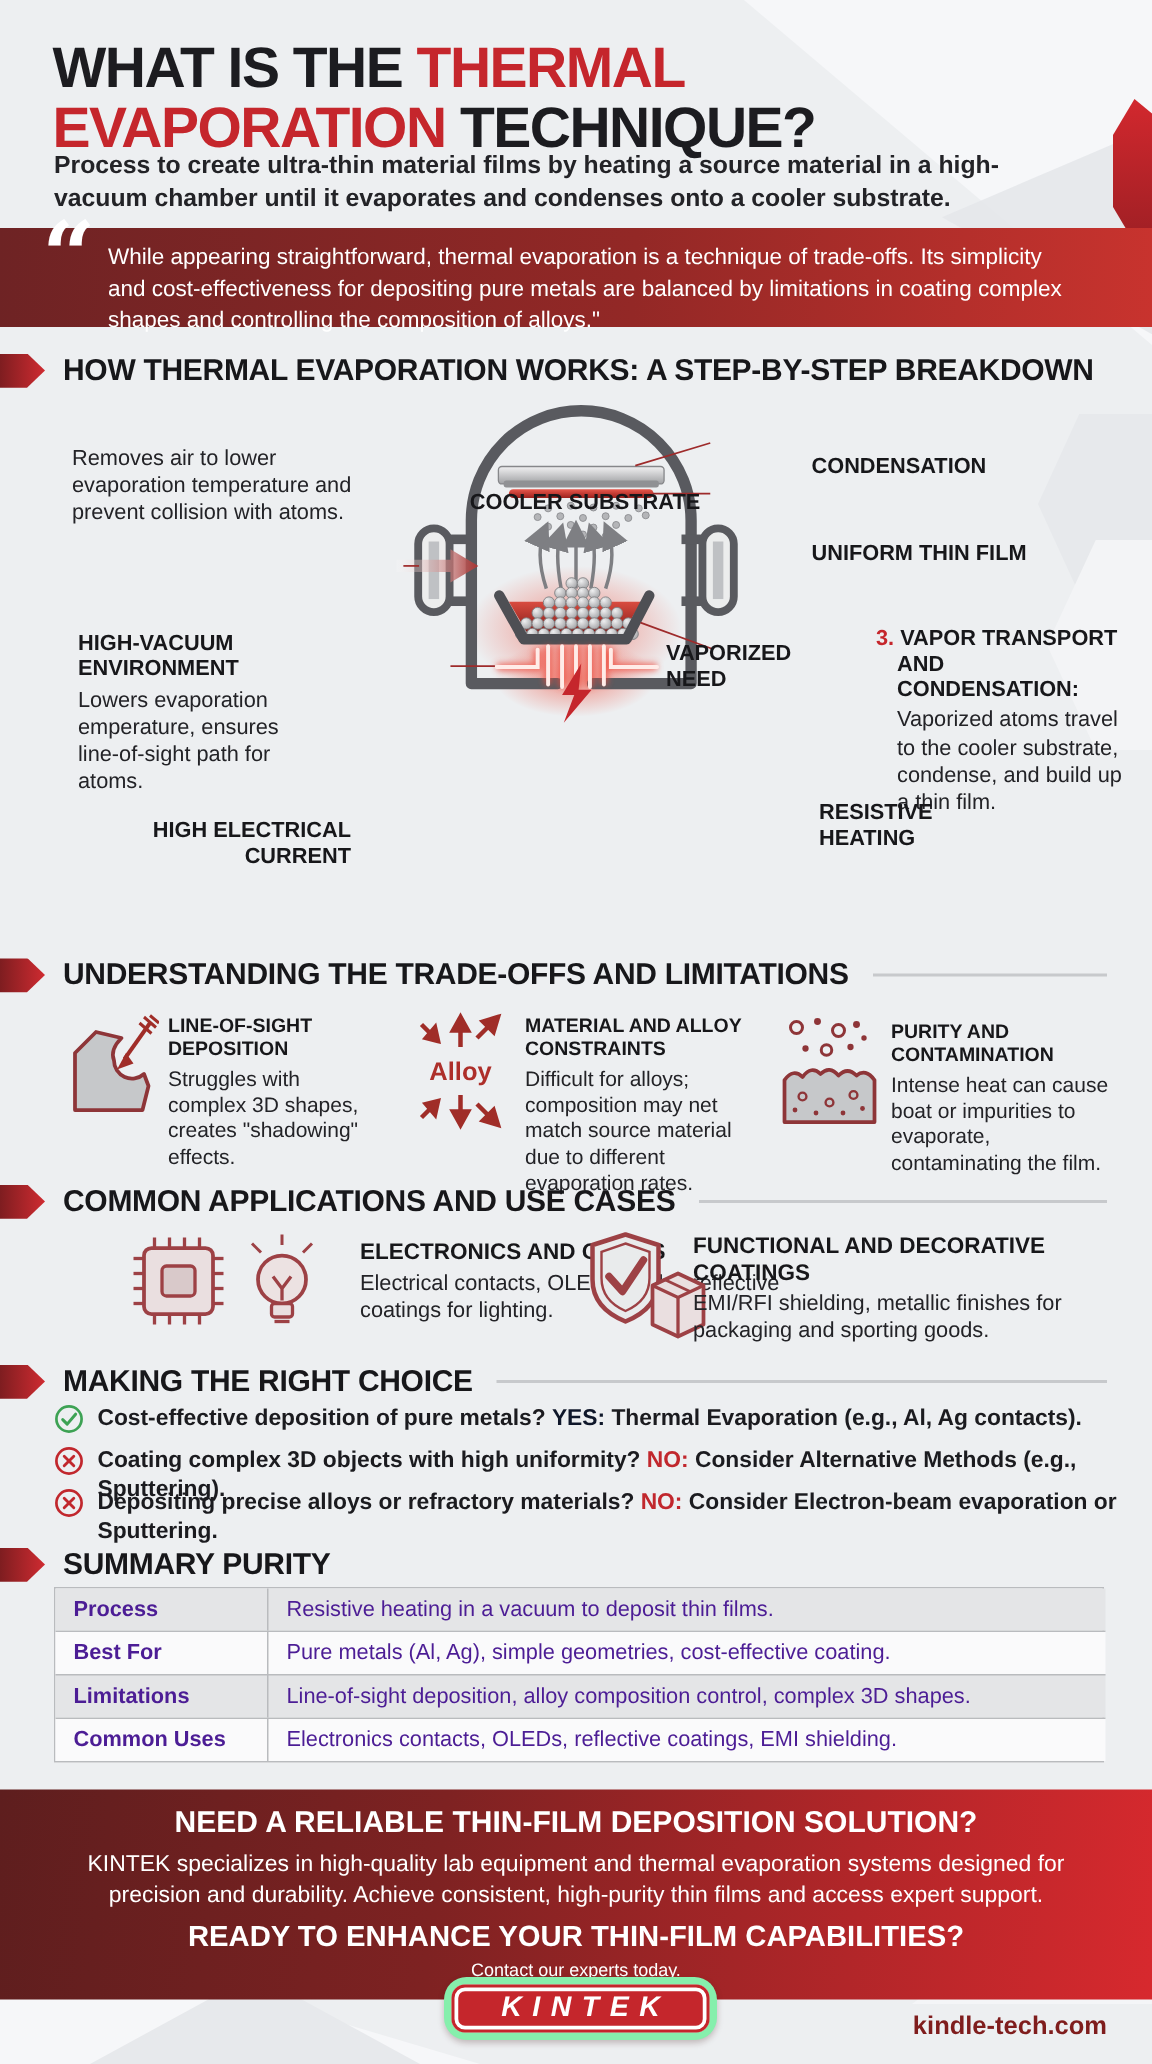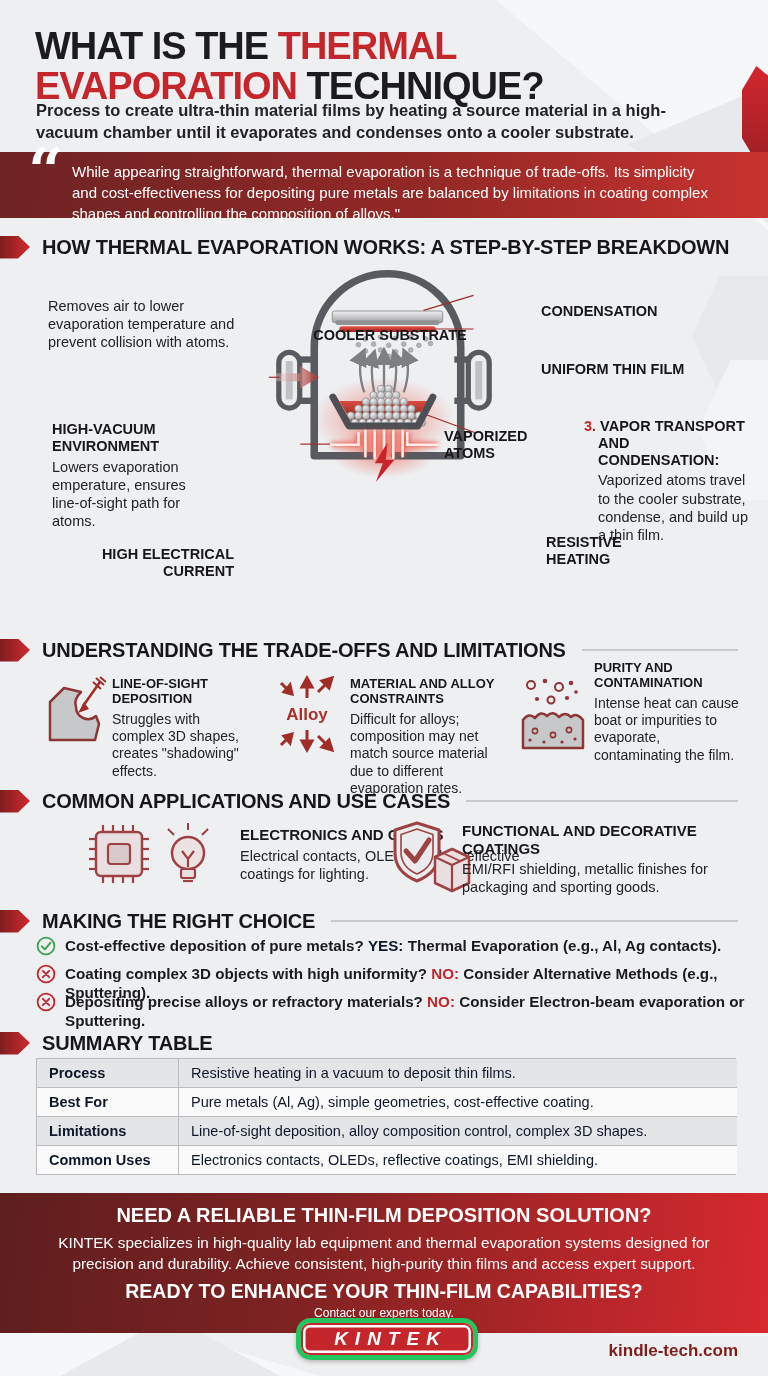--- a/index.html
+++ b/index.html
@@ -52,35 +52,35 @@
   .choice{left:36px;width:710px;display:flex;align-items:flex-start;gap:9px;font-size:15.2px;line-height:1.25;color:#1b1b1f;}
   .choice .ic{flex:none;margin-top:0px;}
   .choice .q{font-weight:600;}
   .choice .v{font-weight:800;}
   .choice .v.yes{color:#0f172a;}
   .choice .v.no{color:#c1272d;}
   .choice .a{font-weight:600;}
 
   
   .stable{left:36px;top:1058px;width:700px;display:grid;grid-template-columns:141px 559px;border:1px solid #b9bbbe;box-sizing:border-box;background:#fff;}
-  .stable .cell{box-sizing:border-box;padding:4px 12px;font-size:14.5px;line-height:20px;color:#0f172a;border-top:1px solid #b9bbbe;display:flex;align-items:center;}
+  .stable .cell{box-sizing:border-box;padding:4px 12px;font-size:14.5px;line-height:20px;color:#4c1d95;border-top:1px solid #b9bbbe;display:flex;align-items:center;}
   .stable .cell.r0{border-top:none;}
   .stable .cell.k{font-weight:700;}
   .stable .cell.v{border-left:1px solid #b9bbbe;font-weight:500;}
   .stable .odd{background:#e4e5e7;}
   .stable .even{background:#fafafb;}
 
   
   .footer{left:0;top:1193px;width:768px;height:140px;background:linear-gradient(97deg,#5e1e1e 0%,#7e2222 38%,#d7292e 100%);color:#fff;text-align:center;}
   .footer .h1{position:absolute;left:0;right:0;top:11px;font-size:20px;font-weight:800;}
   .footer .bd{position:absolute;left:48px;right:48px;top:40px;font-size:15.3px;line-height:1.36;font-weight:500;}
   .footer .h2{position:absolute;left:0;right:0;top:87px;font-size:19.5px;font-weight:800;}
   .footer .cta{position:absolute;left:0;right:0;top:113px;font-size:12px;font-weight:500;}
 
-  .logo{left:296px;top:1318px;width:182px;height:42px;background:#22c55e;border-radius:15px;padding:5px;box-sizing:border-box;box-shadow:0 2px 4px rgba(60,20,20,.25);}
+  .logo{left:296px;top:1318px;width:182px;height:42px;background:#86efac;border-radius:15px;padding:5px;box-sizing:border-box;box-shadow:0 2px 4px rgba(60,20,20,.25);}
   .logo-inner{width:100%;height:100%;background:#c5262c;border-radius:9px;display:flex;align-items:center;justify-content:center;box-shadow:inset 0 0 0 2px #c5262c, inset 0 0 0 4.5px #ffffff;}
   .logo-inner span{font-style:italic;font-weight:800;font-size:19px;letter-spacing:7px;padding-left:7px;color:#ffffff;}
   .website{left:556px;top:1341px;width:182px;text-align:right;font-size:17px;font-weight:600;color:#7f1d1d;}
 </style>
 </head>
 <body>
 
 <div class="page">
 
   <div class="deco deco-tr1"></div>
@@ -278,21 +278,21 @@
     <h4>CONDENSATION</h4>
   </div>
   <div class="z lbl" style="left:541px;top:361px;width:170px;">
     <h4>UNIFORM THIN FILM</h4>
   </div>
   <div class="z lbl" style="left:52px;top:421px;width:152px;">
     <h4>HIGH-VACUUM ENVIRONMENT</h4>
     <p>Lowers evaporation emperature, ensures line-of-sight path for atoms.</p>
   </div>
   <div class="z lbl" style="left:444px;top:428px;width:110px;">
-    <h4>VAPORIZED ATOMS</h4>
+    <h4>VAPORIZED NEED</h4>
   </div>
   <div class="z lbl hang" style="left:584px;top:418px;width:164px;">
     <h4><span class="num">3.</span><span> VAPOR TRANSPORT AND CONDENSATION:</span></h4>
     <p>Vaporized atoms travel to the cooler substrate, condense, and build up a thin film.</p>
   </div>
   <div class="z lbl" style="left:58px;top:546px;width:176px;text-align:right;">
     <h4>HIGH ELECTRICAL CURRENT</h4>
   </div>
   <div class="z lbl" style="left:546px;top:534px;width:100px;">
     <h4>RESISTIVE HEATING</h4>
@@ -356,21 +356,21 @@
         <circle cx="33" cy="61" r="2.6"></circle>
         <circle cx="49" cy="56" r="2.6"></circle>
     </g>
     <g fill="#8e3538">
         <circle cx="24" cy="68" r="1.6"></circle>
         <circle cx="42" cy="68" r="1.6"></circle>
         <circle cx="55" cy="65" r="1.6"></circle>
         <circle cx="10" cy="66" r="1.6"></circle>
       </g>
   </svg>
-  <div class="z card" style="left:594px;top:660px;width:152px;">
+  <div class="z card" style="left:594px;top:680px;width:152px;">
     <h4>PURITY AND CONTAMINATION</h4>
     <p>Intense heat can cause boat or impurities to evaporate, contaminating the film.</p>
   </div>
 
   <div class="z sec" style="top:788px;">
     <div class="chev"></div>
     <h2>COMMON APPLICATIONS AND USE CASES</h2>
     <div class="rule"></div>
   </div>
 
@@ -451,21 +451,21 @@
   <div class="z choice" style="top:992px;">
     <svg class="ic" width="20" height="20" viewBox="0 0 20 20">
       <circle cx="10" cy="10" r="8.4" fill="none" stroke="#c1272d" stroke-width="1.8"></circle>
       <path d="M6.8,6.8 L13.2,13.2 M13.2,6.8 L6.8,13.2" stroke="#c1272d" stroke-width="1.9" stroke-linecap="round"></path>
     </svg>
     <div><span class="q">Depositing precise alloys or refractory materials? </span><span class="v no">NO:</span><span class="a"> Consider Electron-beam evaporation or Sputtering.</span></div>
   </div>
 
   <div class="z sec" style="top:1030px;">
     <div class="chev"></div>
-    <h2>SUMMARY TABLE</h2>
+    <h2>SUMMARY PURITY</h2>
   </div>
 
   <div class="z stable">
     <div class="cell k odd r0">Process</div>
     <div class="cell v odd r0">Resistive heating in a vacuum to deposit thin films.</div>
     <div class="cell k even">Best For</div>
     <div class="cell v even">Pure metals (Al, Ag), simple geometries, cost-effective coating.</div>
     <div class="cell k odd">Limitations</div>
     <div class="cell v odd">Line-of-sight deposition, alloy composition control, complex 3D shapes.</div>
     <div class="cell k even">Common Uses</div>

